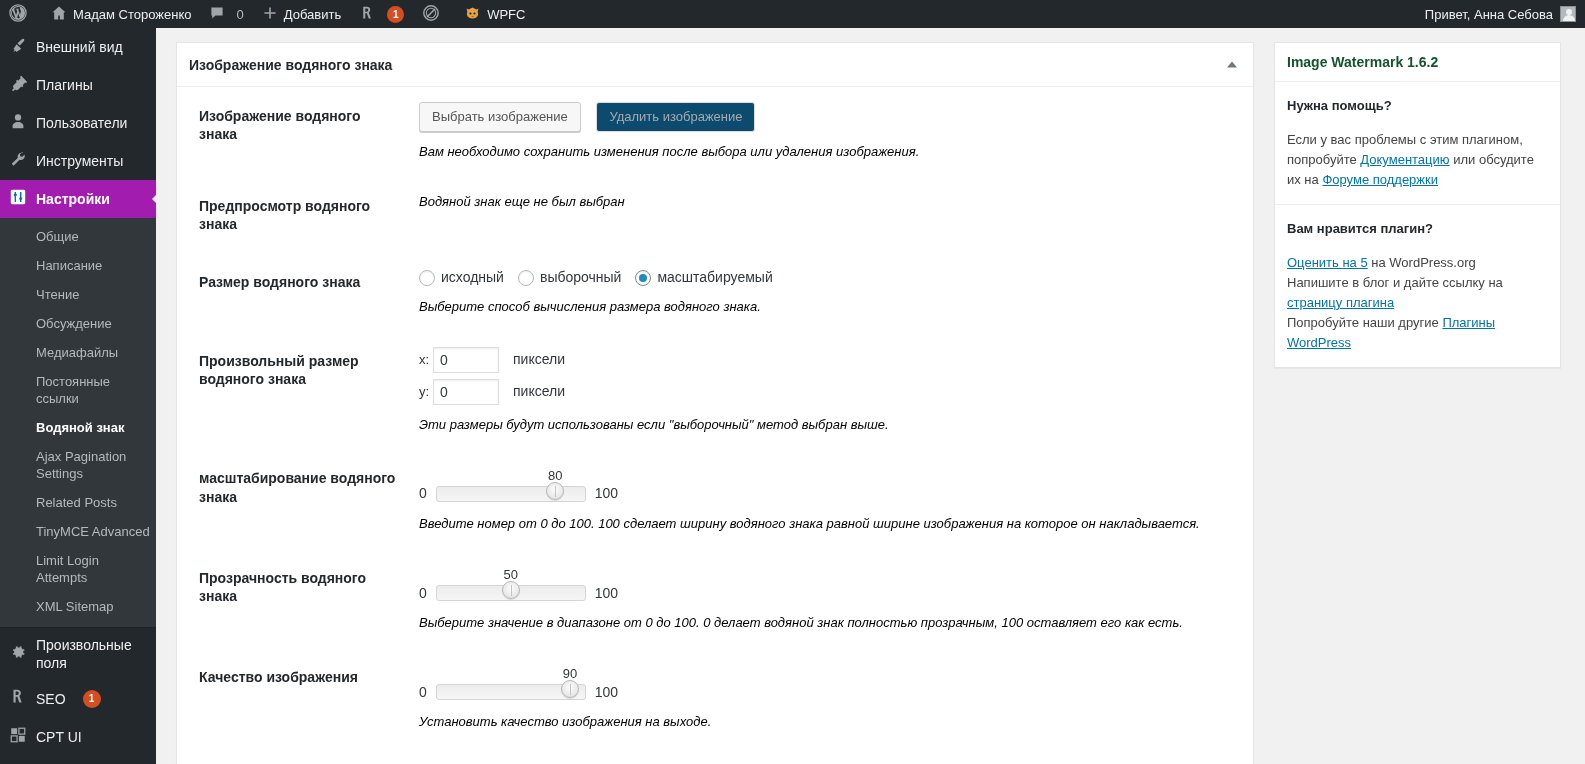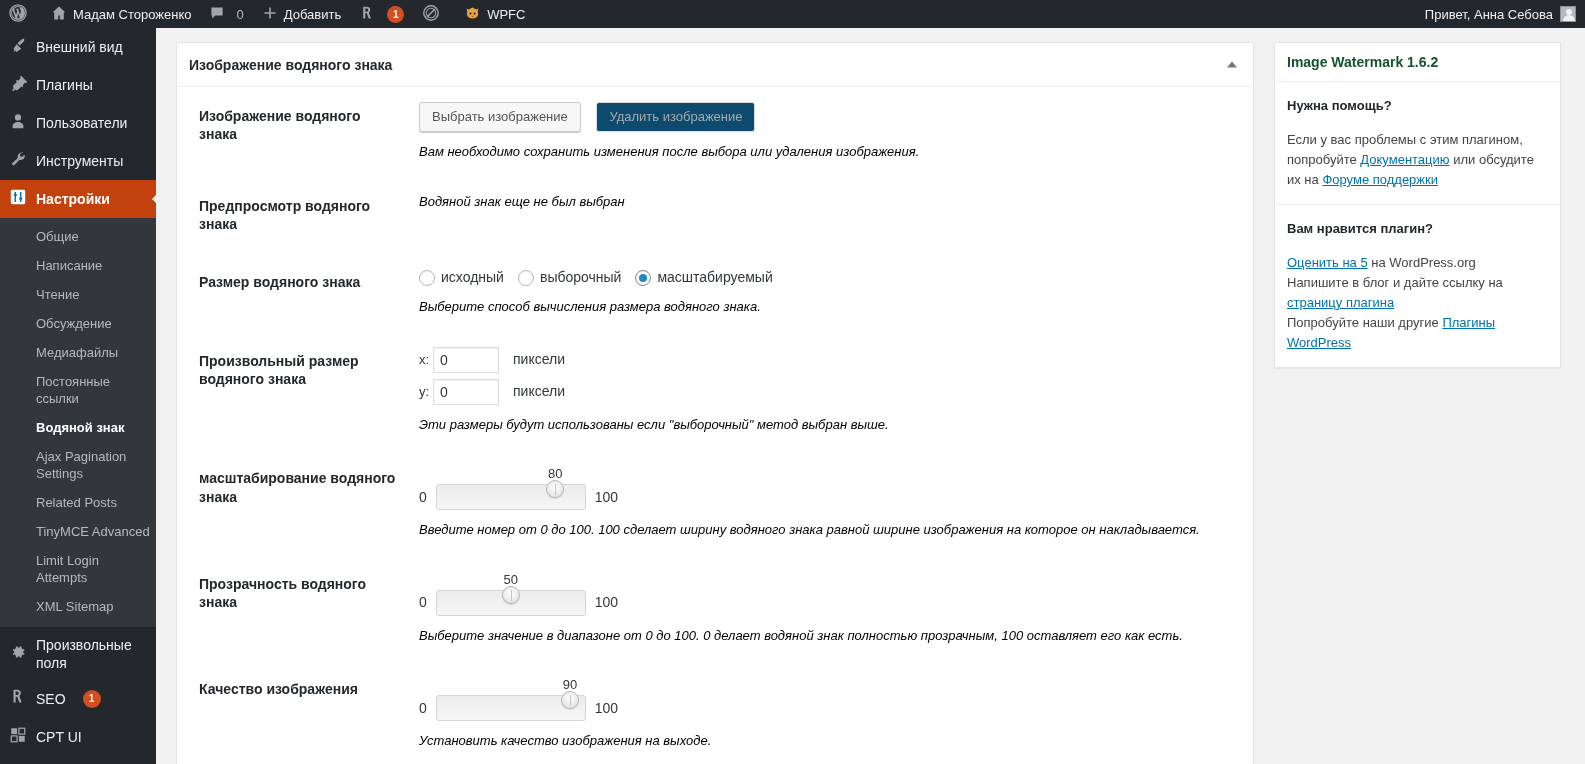--- a/index.html
+++ b/index.html
@@ -73,21 +73,21 @@
     line-height: 18px;
     cursor: pointer;
     position: relative;
   }
   .menu-top .mt-ico {
     width: 36px; flex: none; text-align: center;
     color: #a0a5aa; font-size: 15px; line-height: 18px;
   }
   .menu-top .mt-label { padding-right: 10px; }
   .menu-top.current {
-    background: #c2410c; color: #fff; font-weight: 600;
+    background: #a21caf; color: #fff; font-weight: 600;
   }
   .menu-top.current .mt-ico { color: #fff; }
   .menu-top.current::after {
     content:""; position:absolute; right:0; top:50%; margin-top:-8px;
     border: 8px solid transparent; border-right-color: #f1f1f1;
   }
   .submenu { background: #32373c; padding: 4px 0 6px; }
   .submenu a {
     display: block;
     padding: 6px 10px 6px 36px;
@@ -205,21 +205,21 @@
   .unit { margin-left: 14px; font-size: 14px; color: #32373c; }
 
   
   .slider-block { position: relative; padding-top: 20px; }
   .slider-row { display: flex; align-items: center; }
   .slider-min, .slider-max { font-size: 14px; color: #32373c; }
   .slider-min { margin-right: 9px; }
   .slider-max { margin-left: 9px; }
   .slider-track {
     position: relative;
-    width: 150px; height: 26px;
+    width: 150px; height: 16px;
     background: linear-gradient(#ececec, #f6f6f6);
     border: 1px solid #d5d5d5;
     border-radius: 3px;
   }
   .slider-handle {
     position: absolute; top: -5px;
     width: 18px; height: 18px; margin-left: -9px;
     border-radius: 50%;
     background: radial-gradient(circle at 50% 40%, #fdfdfd 0%, #eaeaea 60%, #d6d6d6 100%);
     border: 1px solid #b8b8b8;

